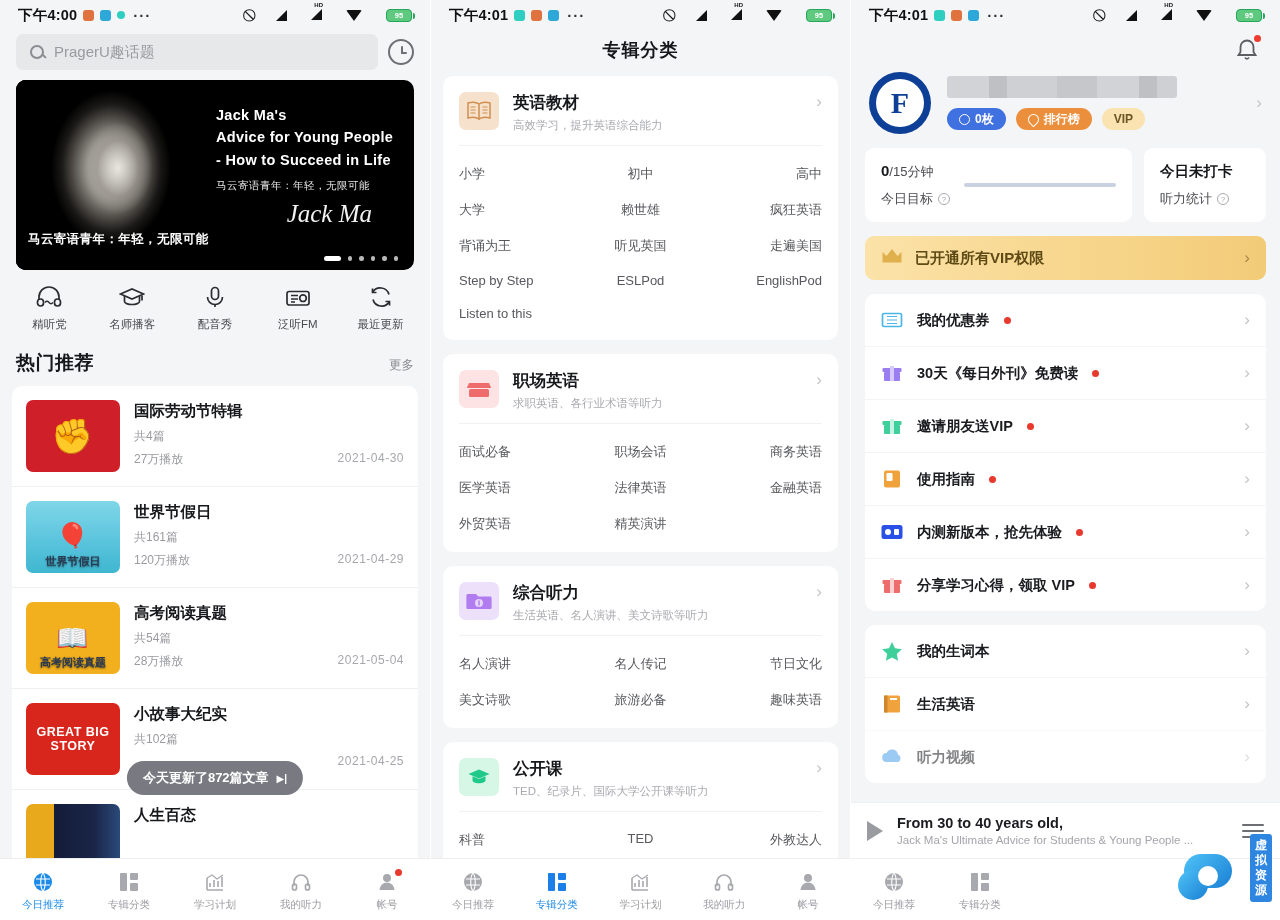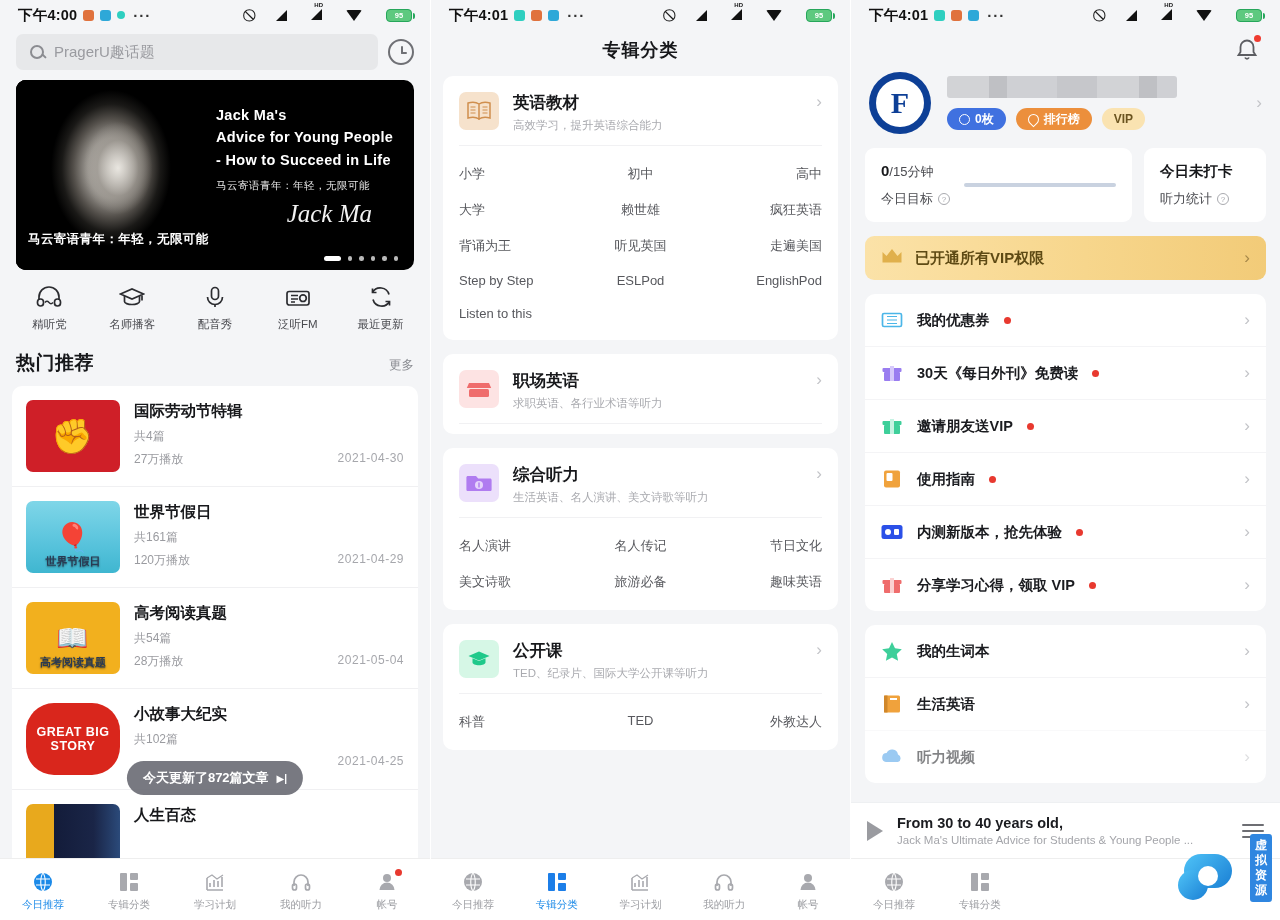--- a/index.html
+++ b/index.html
@@ -99,21 +99,21 @@
   .li-sub { font-size:12px; color:#9a9ba0; }
   .li-row { display:flex; align-items:flex-start; }
   .li-plays { font-size:12px; color:#9a9ba0; }
   .li-date { margin-left:auto; font-size:12px; color:#a6a7ac; letter-spacing:.5px;}
 
   
   .th-labor { background:#cf1f28; }
   .th-labor .fist { font-size:34px; }
   .th-holiday { background: linear-gradient(180deg,#7fd6e8 0%, #58c3dc 60%, #3fb6d0 100%); }
   .th-gaokao { background:#f2b01e; }
-  .th-gbs { background:#d9261c; display:flex; justify-content:center;border-radius:28px; }
+  .th-gbs { background:#d9261c; display:flex; justify-content:center; }
   .th-gbs .gbs { color:#fff; font-weight:800; font-size:12.5px; line-height:1.12; text-align:center; letter-spacing:.5px;}
   .th-last { background: linear-gradient(90deg,#e8a91d 0%,#e8a91d 30%, #131c3a 30%, #1a2547 72%, #2b4a7a 100%); }
   .th-cap { position:absolute; left:0; right:0; bottom:4px; text-align:center; font-size:11px; color:#fff; font-weight:700;
             text-shadow:0 1px 2px rgba(0,0,0,.5); }
   .th-cap.dark { color:#2a3a52; }
 
   .toast { position:absolute; left:50%; transform:translateX(-50%); bottom:-6px;
            background:rgba(108,110,118,.92); color:#fff; font-size:13px; font-weight:600;
            padding:8px 16px; border-radius:20px; display:flex; align-items:center; gap:8px; white-space:nowrap;
            z-index:5;}
@@ -516,20 +516,30 @@
               <rect x="3" y="11" width="20" height="8" rx="1.5"></rect>
             </svg>
         </span>
         <span class="cat-txt">
           <span class="cat-name" style="display:block">职场英语</span>
           <span class="cat-desc" style="display:block">求职英语、各行业术语等听力</span>
         </span>
         <span class="chev">›</span>
       </div>
       <div class="cat-div"></div>
+      <div class="cat-grid">
+        <span>面试必备</span>
+        <span>职场会话</span>
+        <span>商务英语</span>
+        <span>医学英语</span>
+        <span>法律英语</span>
+        <span>金融英语</span>
+        <span>外贸英语</span>
+        <span>精英演讲</span>
+      </div>
     </div>
 
     <div class="cat-card">
       <div class="cat-head">
         <span class="cat-ic folder">
           <svg width="26" height="22" viewBox="0 0 26 22" fill="#b07cf0">
               <path d="M2 4h8l2.2 2.6H24c1 0 1.6.6 1.6 1.6v9.2c0 1-.6 1.6-1.6 1.6H2c-1 0-1.6-.6-1.6-1.6V5.6C.4 4.6 1 4 2 4z"></path>
               <circle cx="13" cy="13" r="4" fill="#e6d4fb"></circle>
               <path d="M13 10.5v5" stroke="#b07cf0" stroke-width="1.4"></path>
             </svg>

